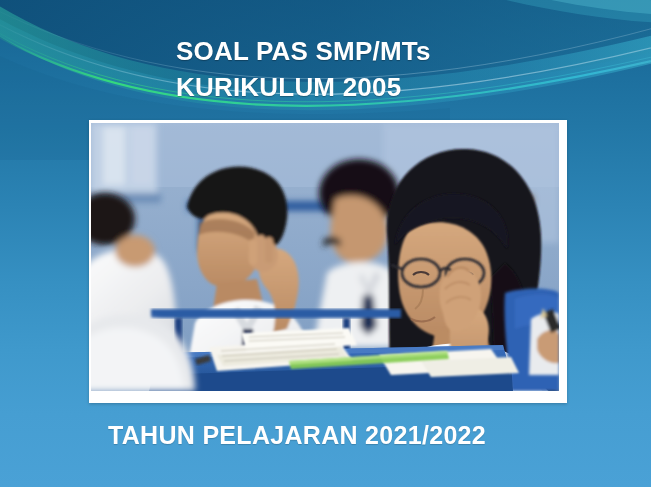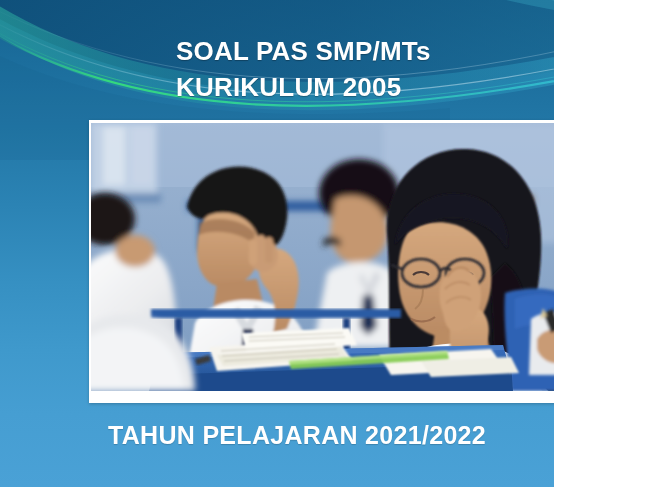--- a/index.html
+++ b/index.html
@@ -7,21 +7,21 @@
     margin: 0;
     padding: 0;
     background: #ffffff;
   }
   body {
     font-family: "Liberation Sans", sans-serif;
   }
 
   .slide {
     position: relative;
-    width: 554px;
+    width: 651px;
     height: 487px;
     overflow: hidden;
     background: linear-gradient(180deg,
         #15618f 0%,
         #1b6d9c 12%,
         #2277a6 26%,
         #2b83b4 42%,
         #3690c2 58%,
         #3f99cc 72%,
         #469ed2 85%,

